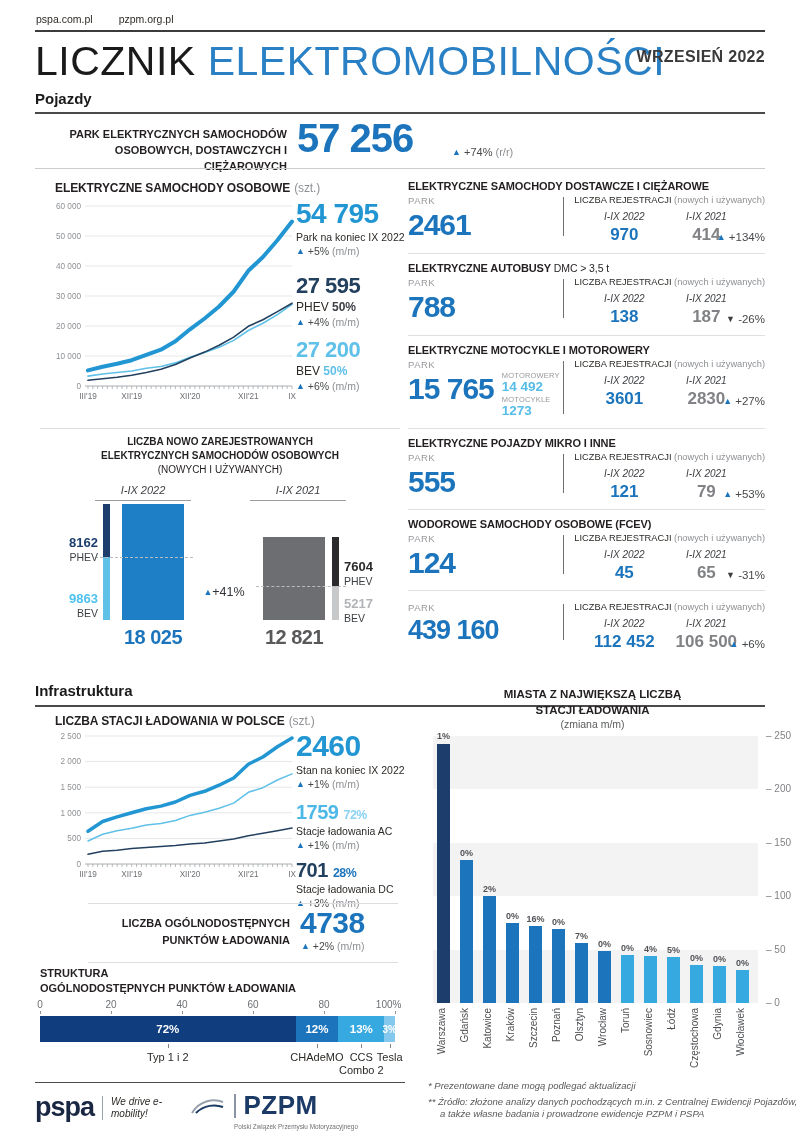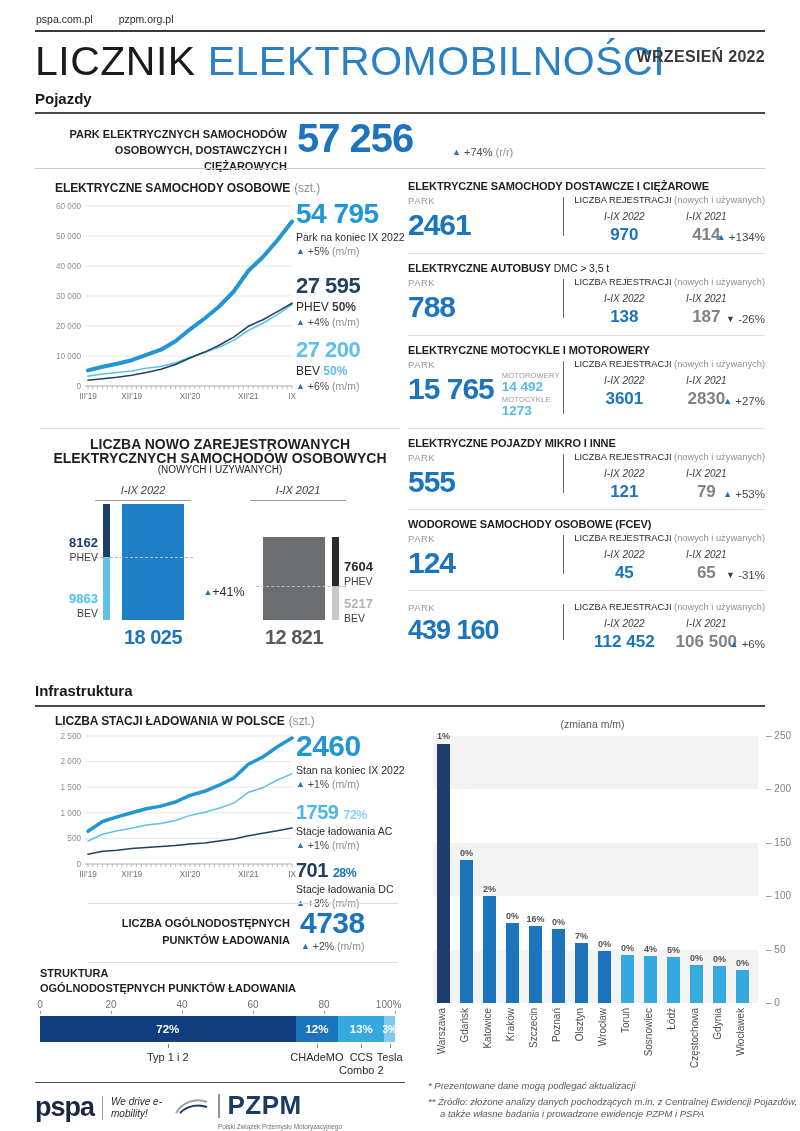--- a/index.html
+++ b/index.html
@@ -39,21 +39,21 @@
   #st-svg { position:absolute; left:40px; top:728px; }
   #ev-stats { position:absolute; left:296px; top:200px; width:106px; }
   #st-stats { position:absolute; left:296px; top:731px; width:106px; }
   .stat-block .val { font-weight:bold; line-height:1; letter-spacing:-0.5px; white-space:nowrap; }
   .stat-block .pct { font-weight:bold; margin-left:5px; }
   .stat-block .lab { font-size:10.5px; color:#2d2a26; margin-top:3px; white-space:nowrap; }
   .stat-block .chg { font-size:10.5px; color:#46484b; margin-top:2px; white-space:nowrap; }
   
   #reg-rule { position:absolute; left:40px; top:428px; width:360px; height:1px; background:#dcdddf; }
   #reg-chart { position:absolute; left:40px; top:432px; width:360px; height:232px; }
-  .reg-title { position:absolute; width:100%; text-align:center; font-size:14px; font-weight:bold; }
+  .reg-title { position:absolute; width:100%; text-align:center; font-size:10px; font-weight:bold; }
   .reg-title.l3 { font-weight:400; font-size:10px; }
   .reg-head { position:absolute; font-size:11px; font-style:italic; color:#3c3f43; text-align:center; }
   .reg-head-rule { position:absolute; height:1px; background:#9b9da0; }
   .reg-sidelab { position:absolute; line-height:1.15; }
   .reg-sidelab .n { font-size:13px; font-weight:bold; }
   .reg-sidelab .t { font-size:10.5px; color:#3c3f43; }
   .reg-total { position:absolute; font-size:20px; font-weight:bold; letter-spacing:-0.5px; text-align:center; }
   
   #fleet { position:absolute; left:408px; top:172px; width:357px; }
   .fleet-row { padding-top:8px; }
@@ -104,21 +104,21 @@
   .cax { position:absolute; left:766px; font-size:10px; color:#808285; white-space:nowrap; }
   #cities-names { position:absolute; left:433px; top:1008px; width:325px; height:68px; }
   .cname { position:absolute; top:66px; width:66px; height:14px; font-size:10px; color:#4d4f52;
            text-align:right; white-space:nowrap; transform-origin:0 0; transform:rotate(-90deg); }
   
   #footer-rule { position:absolute; left:35px; top:1082px; width:370px; height:1px; background:#4a4a4c; }
   #logo-pspa { position:absolute; left:35px; top:1092px; display:flex; align-items:center; }
   #logo-pspa .word { font-size:27px; font-weight:bold; color:#1a2742; letter-spacing:-1px; }
   #logo-pspa .div { width:1px; height:24px; background:#9aa0aa; margin:0 8px; }
   #logo-pspa .tag { width:62px; font-size:10px; font-style:italic; color:#2d2a26; line-height:1.15; }
-  #logo-pzpm { position:absolute; left:174px; top:1090px; }
+  #logo-pzpm { position:absolute; left:190px; top:1090px; }
   #logo-pzpm .row { display:flex; align-items:center; }
   #logo-pzpm .div { width:1.5px; height:24px; background:#8a93a6; margin:0 8px; }
   #logo-pzpm .word { font-size:26px; font-weight:bold; color:#1b3a66; letter-spacing:0.5px; }
   #logo-pzpm .tag { font-size:6.4px; color:#6d7074; margin-top:2px; margin-left:44px; white-space:nowrap; }
   .footnote { position:absolute; left:428px; font-size:9.5px; font-style:italic; color:#58595b; }
   #fn1 { top:1080px; } #fn2 { top:1096px; } #fn3 { top:1108px; margin-left:12px; }
 </style>
 </head>
 <body>
 
@@ -565,20 +565,24 @@
       <div class="lb" style="left: 90.5%;">
         <div>CCS</div>
         <div>Combo 2</div>
       </div>
       <div class="tk" style="left: 98.5%;"></div>
       <div class="lb" style="left: 98.5%;">
         <div>Tesla</div>
       </div>
     </div>
 
+  <div id="cities-title">
+    <div>MIASTA Z NAJWIĘKSZĄ LICZBĄ</div>
+    <div>STACJI ŁADOWANIA</div>
+  </div>
   <div id="cities-sub">(zmiana m/m)</div>
   <div id="cities-plot">
       <div class="cbar" style="left: 4px; height: 259.5px; background: rgb(29, 62, 109);"></div>
       <div class="cpct" style="left: -2.5px; bottom: 261.524px;">1%</div>
       <div class="cbar" style="left: 27px; height: 143.1px; background: rgb(28, 117, 188);"></div>
       <div class="cpct" style="left: 20.5px; bottom: 145.112px;">0%</div>
       <div class="cbar" style="left: 50px; height: 106.8px; background: rgb(28, 117, 188);"></div>
       <div class="cpct" style="left: 43.5px; bottom: 108.8px;">2%</div>
       <div class="cbar" style="left: 73px; height: 80.1px; background: rgb(28, 117, 188);"></div>
       <div class="cpct" style="left: 66.5px; bottom: 82.1px;">0%</div>

